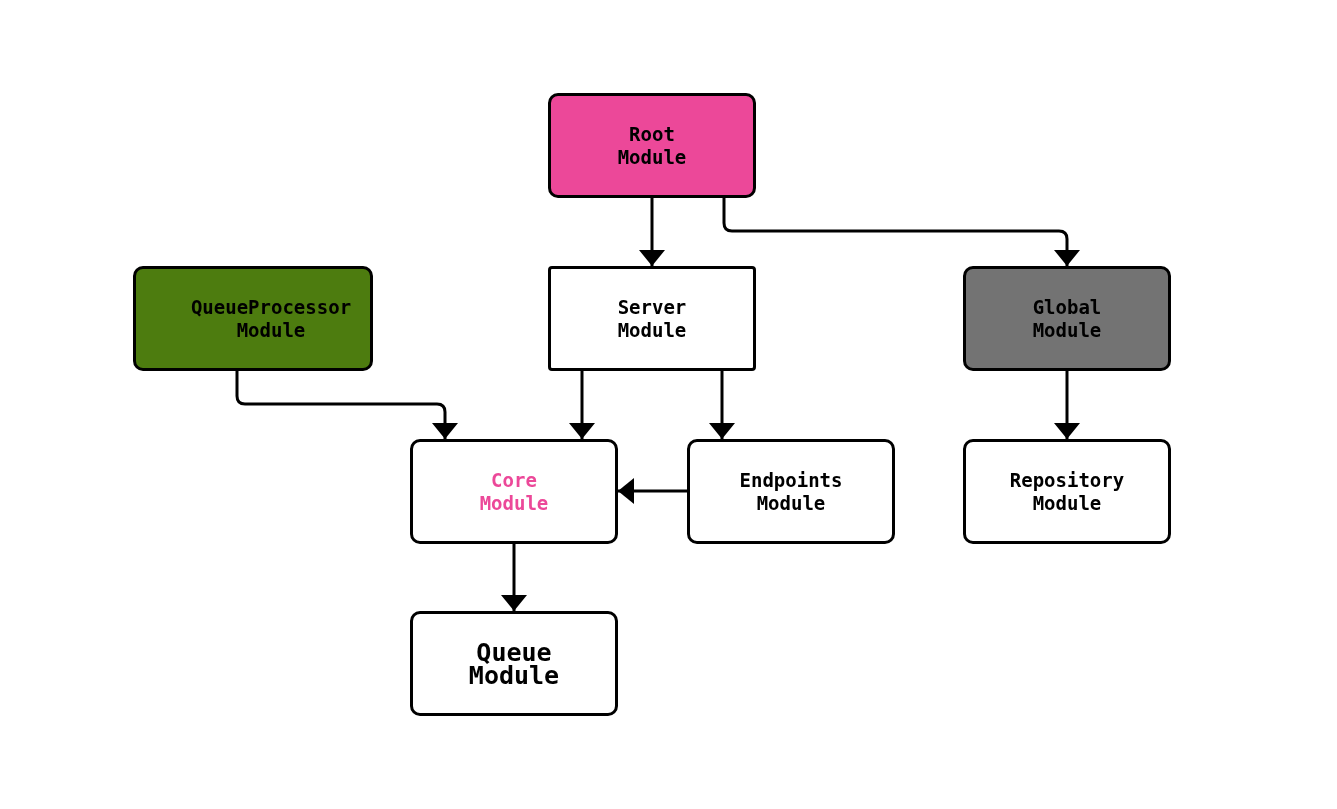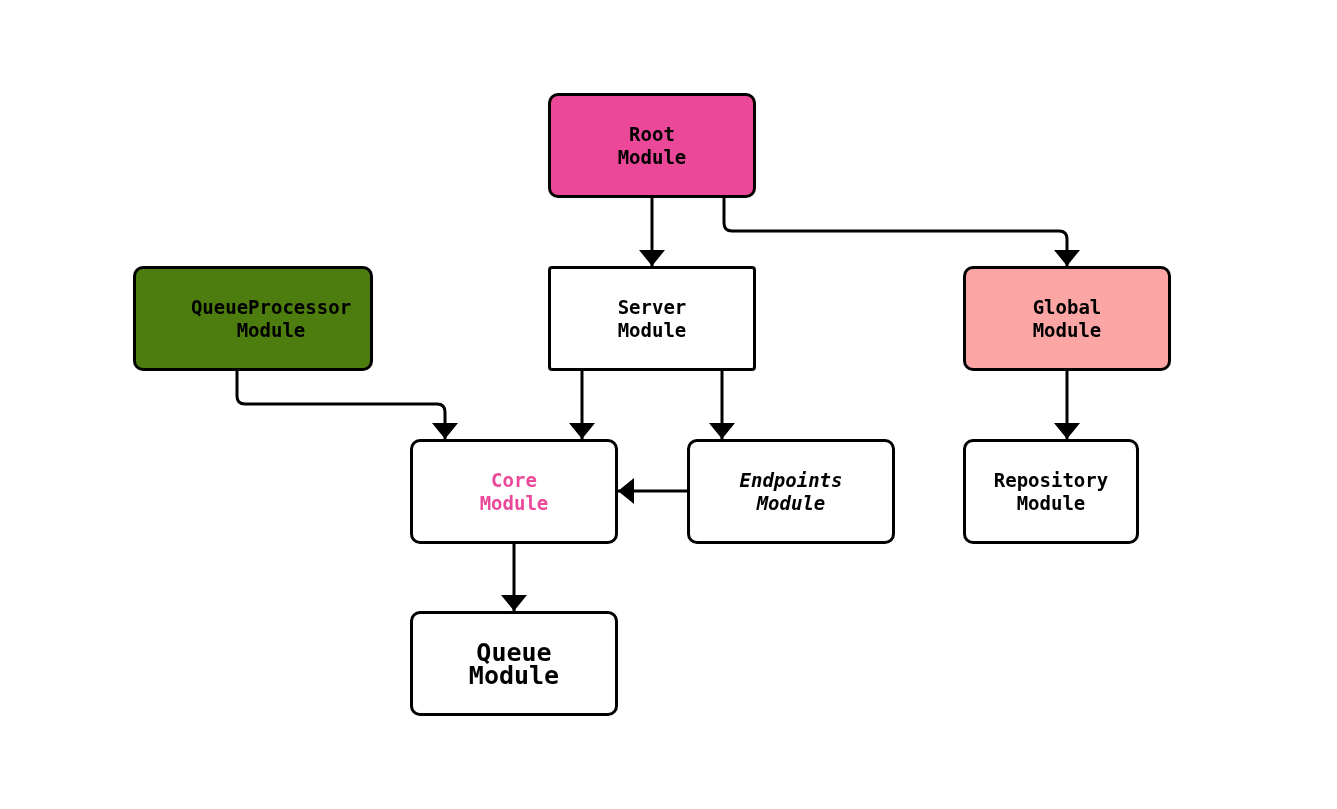--- a/index.html
+++ b/index.html
@@ -72,39 +72,39 @@
         <div>QueueProcessor</div>
         <div>Module</div>
       </div>
     </div>
     <div class="node" style="left: 548px; top: 266px; width: 208px; height: 105px; border-width: 3px; border-color: rgb(0, 0, 0); border-radius: 4px; background: rgb(255, 255, 255);">
       <div class="node-label" style="font-size: 19px; line-height: 23px; color: rgb(0, 0, 0);">
         <div>Server</div>
         <div>Module</div>
       </div>
     </div>
-    <div class="node" style="left: 963px; top: 266px; width: 208px; height: 105px; border-width: 3px; border-color: rgb(0, 0, 0); border-radius: 10px; background: #fca5a5;">
+    <div class="node" style="left: 963px; top: 266px; width: 208px; height: 105px; border-width: 3px; border-color: rgb(0, 0, 0); border-radius: 10px; background: #737373;">
       <div class="node-label" style="font-size: 19px; line-height: 23px; color: rgb(0, 0, 0);">
         <div>Global</div>
         <div>Module</div>
       </div>
     </div>
     <div class="node" style="left: 410px; top: 439px; width: 208px; height: 105px; border-width: 3px; border-color: rgb(0, 0, 0); border-radius: 10px; background: rgb(255, 255, 255);">
       <div class="node-label" style="font-size: 19px; line-height: 23px; color: #ec4899;">
         <div>Core</div>
         <div>Module</div>
       </div>
     </div>
-    <div class="node" style="left: 687px; top: 439px; width: 208px; height: 105px; border-width: 3px; border-color: rgb(0, 0, 0); border-radius: 10px; background: rgb(255, 255, 255); font-style: italic;">
+    <div class="node" style="left: 687px; top: 439px; width: 208px; height: 105px; border-width: 3px; border-color: rgb(0, 0, 0); border-radius: 10px; background: rgb(255, 255, 255);">
       <div class="node-label" style="font-size: 19px; line-height: 23px; color: rgb(0, 0, 0);">
         <div>Endpoints</div>
         <div>Module</div>
       </div>
     </div>
-    <div class="node" style="left: 963px; top: 439px; width: 176px; height: 105px; border-width: 3px; border-color: rgb(0, 0, 0); border-radius: 10px; background: rgb(255, 255, 255);">
+    <div class="node" style="left: 963px; top: 439px; width: 208px; height: 105px; border-width: 3px; border-color: rgb(0, 0, 0); border-radius: 10px; background: rgb(255, 255, 255);">
       <div class="node-label" style="font-size: 19px; line-height: 23px; color: rgb(0, 0, 0);">
         <div>Repository</div>
         <div>Module</div>
       </div>
     </div>
     <div class="node" style="left: 410px; top: 611px; width: 208px; height: 105px; border-width: 3px; border-color: rgb(0, 0, 0); border-radius: 10px; background: rgb(255, 255, 255);">
       <div class="node-label" style="font-size: 25px; line-height: 23px; color: rgb(0, 0, 0);">
         <div>Queue</div>
         <div>Module</div>
       </div>

